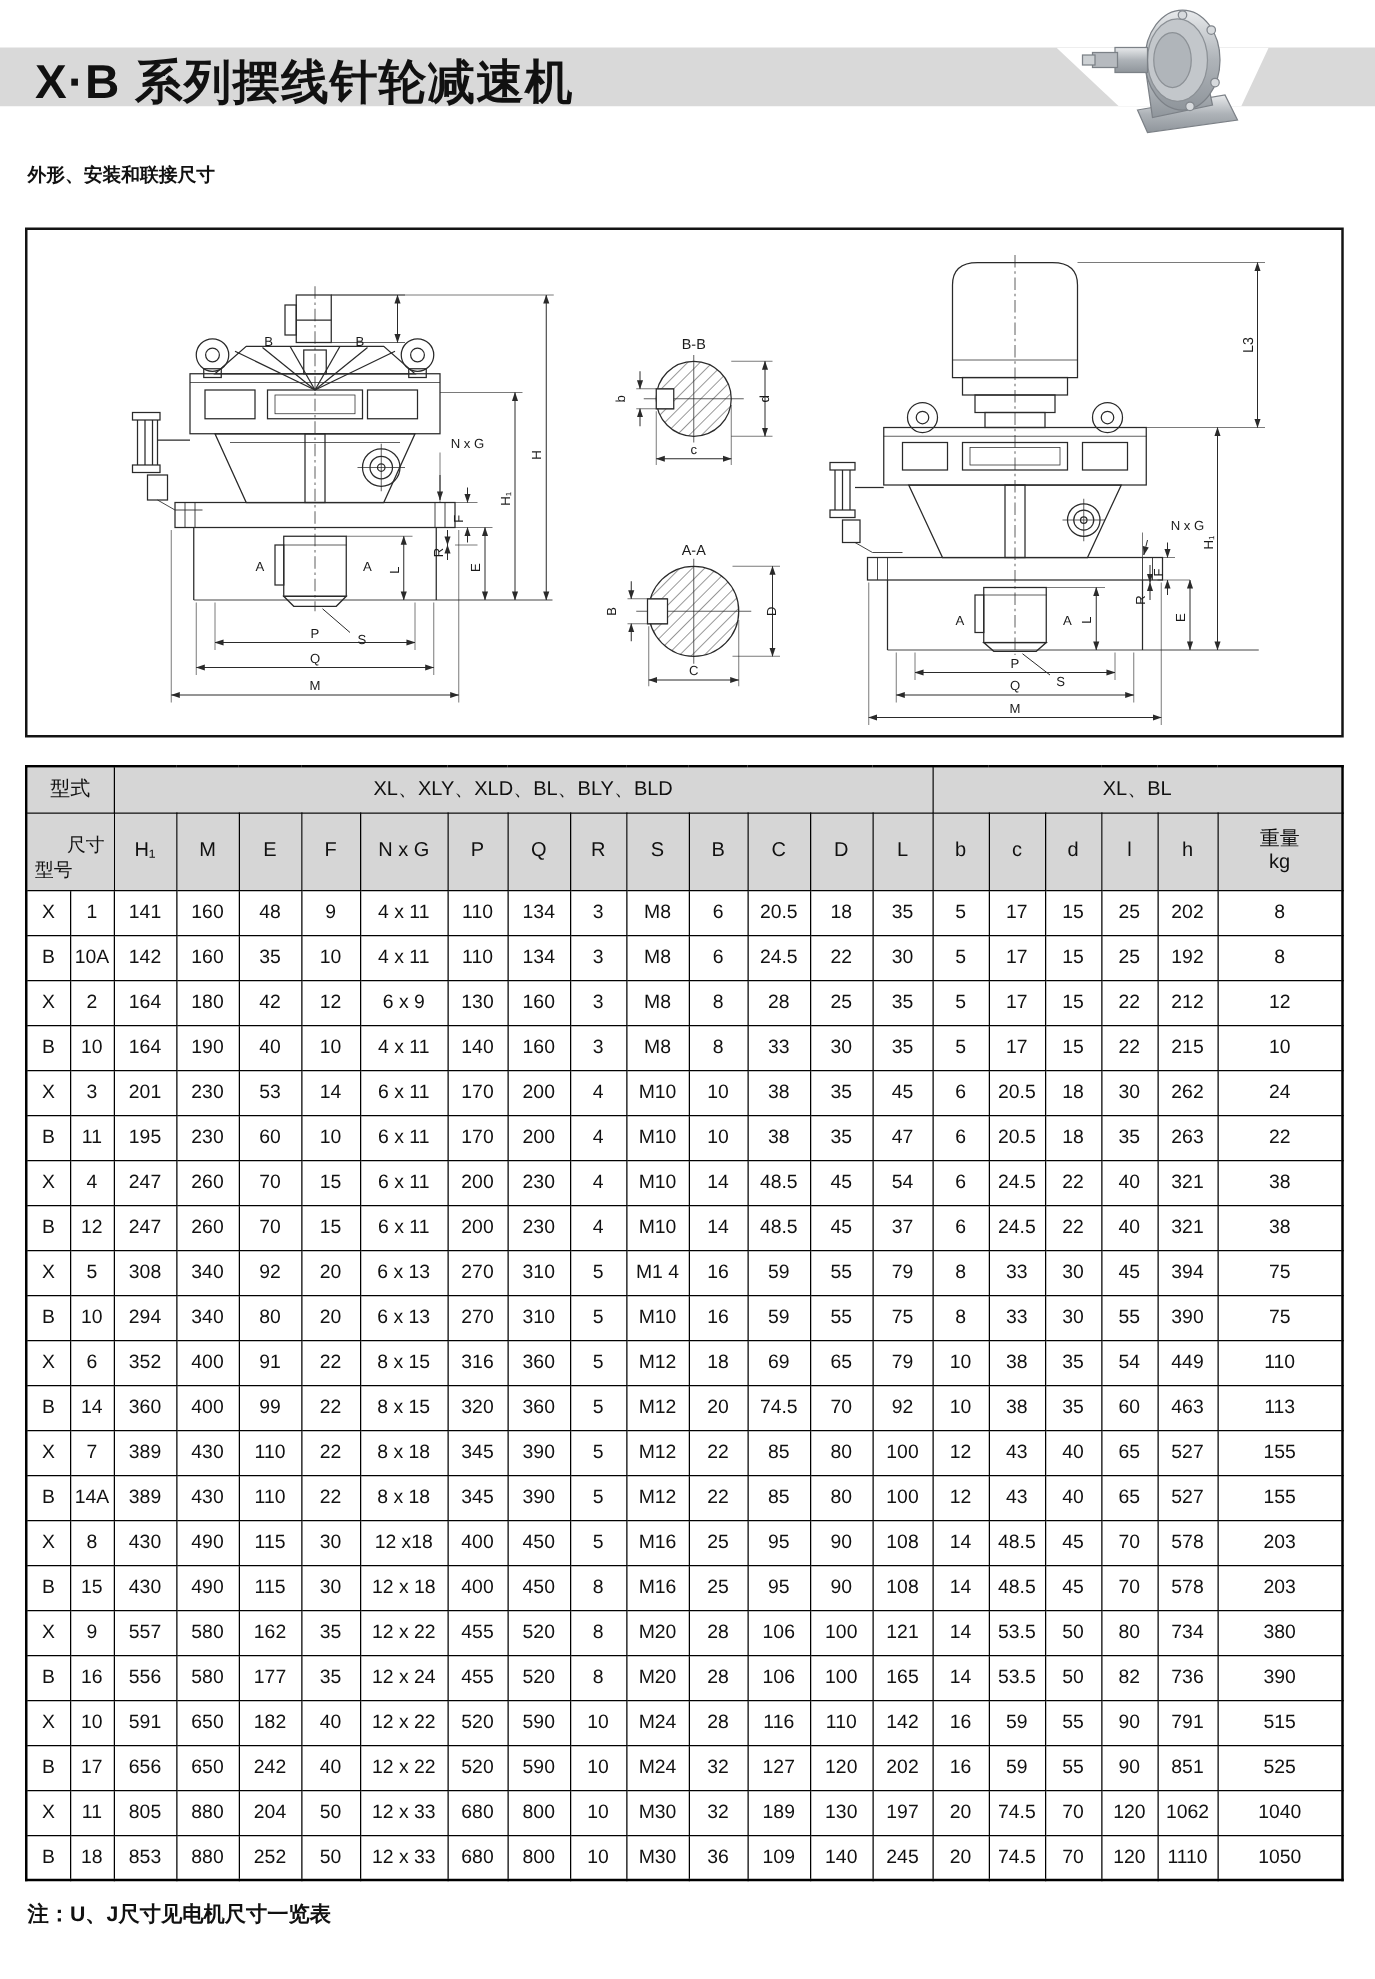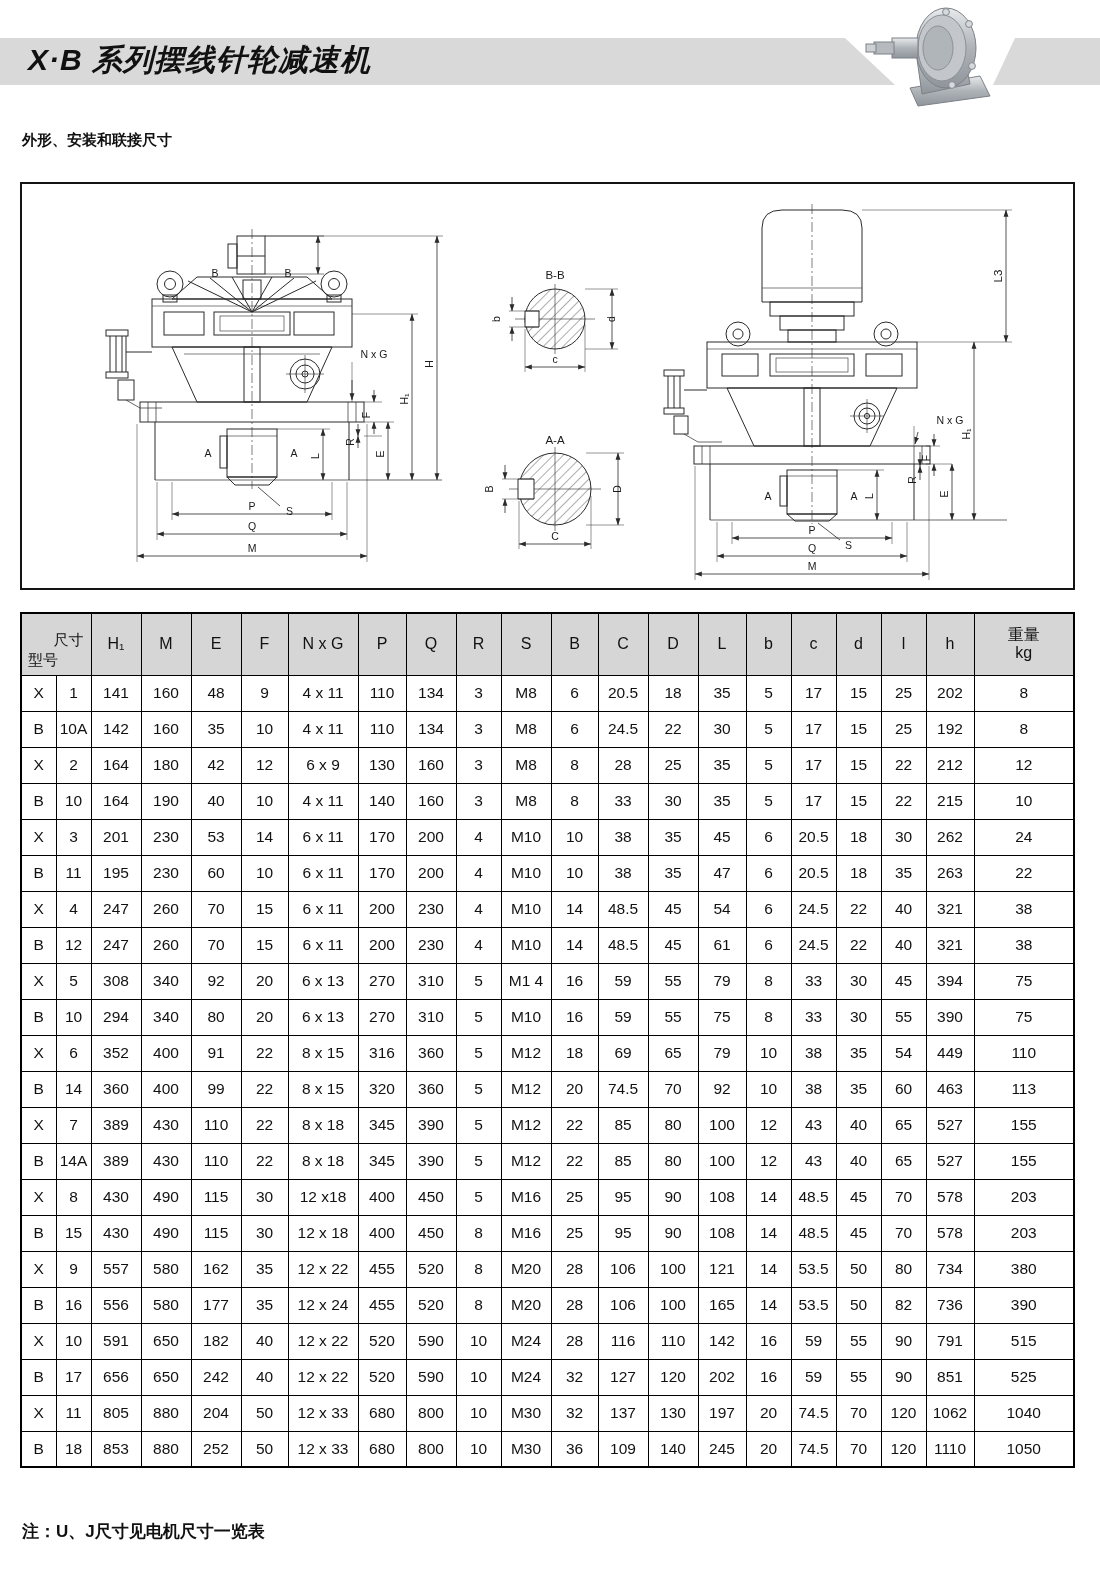--- a/index.html
+++ b/index.html
@@ -4,21 +4,21 @@
 <style>
   :root{ --band:#d9d9d9; --cellgray:#d6d6d6; --ink:#111; --line:#2a2a2a; }
   *{box-sizing:border-box;}
   html,body{margin:0;padding:0;background:#fff;}
   body{width:1100px;height:1583px;position:relative;font-family:"Liberation Sans",sans-serif;color:var(--ink);overflow:hidden;}
 
   
   .band{position:absolute;left:0;top:38px;width:1100px;height:47px;background:var(--band);}
   .band-gap{position:absolute;left:0;top:38px;width:1100px;height:47px;background:#fff;
             clip-path:polygon(845px 0,1015px 0,993px 47px,895px 47px);}
-  .page-title{position:absolute;left:28px;top:40px;font-size:30px;font-weight:bold;font-style:italic;
+  .page-title{position:absolute;left:28px;top:40px;font-size:38px;font-weight:bold;
               letter-spacing:1px;white-space:nowrap;}
   .product-photo{position:absolute;left:858px;top:4px;width:145px;height:112px;}
 
   .section-title{position:absolute;left:22px;top:131px;font-size:15px;font-weight:bold;}
 
   
   .drawbox{position:absolute;left:20px;top:182px;width:1055px;height:408px;border:2px solid #141414;background:#fff;}
   .drawbox svg{display:block;width:100%;height:100%;}
   .lbl{font-family:"Liberation Sans",sans-serif;font-size:10.5px;fill:#1a1a1a;}
   .lbl2{font-family:"Liberation Sans",sans-serif;font-size:11.5px;fill:#1a1a1a;}
@@ -361,20 +361,25 @@
       <col style="width:50px">
       <col style="width:48px">
       <col style="width:45px">
     <col style="width:45px">
       <col style="width:45px">
       <col style="width:45px">
       <col style="width:48px">
     <col style="width:100px">
   </colgroup>
   <thead>
+      <tr class="grp">
+        <th colspan="2">型式</th>
+        <th colspan="13">XL、XLY、XLD、BL、BLY、BLD</th>
+        <th colspan="6">XL、BL</th>
+      </tr>
       <tr class="cols">
         <th colspan="2" class="diag"><span class="d-top">尺寸</span><span class="d-bot">型号</span></th>
         <th>H₁</th>
         <th>M</th>
         <th>E</th>
         <th>F</th>
         <th>N x G</th>
         <th>P</th>
         <th>Q</th>
         <th>R</th>
@@ -562,21 +567,21 @@
         <td>70</td>
         <td>15</td>
         <td>6 x 11</td>
         <td>200</td>
         <td>230</td>
         <td>4</td>
         <td>M10</td>
         <td>14</td>
         <td>48.5</td>
         <td>45</td>
-        <td>61</td>
+        <td>37</td>
         <td>6</td>
         <td>24.5</td>
         <td>22</td>
         <td>40</td>
         <td>321</td>
         <td>38</td>
       </tr>
       <tr>
         <td>X</td>
         <td>5</td>
@@ -859,21 +864,21 @@
         <td>805</td>
         <td>880</td>
         <td>204</td>
         <td>50</td>
         <td>12 x 33</td>
         <td>680</td>
         <td>800</td>
         <td>10</td>
         <td>M30</td>
         <td>32</td>
-        <td>137</td>
+        <td>189</td>
         <td>130</td>
         <td>197</td>
         <td>20</td>
         <td>74.5</td>
         <td>70</td>
         <td>120</td>
         <td>1062</td>
         <td>1040</td>
       </tr>
       <tr>

